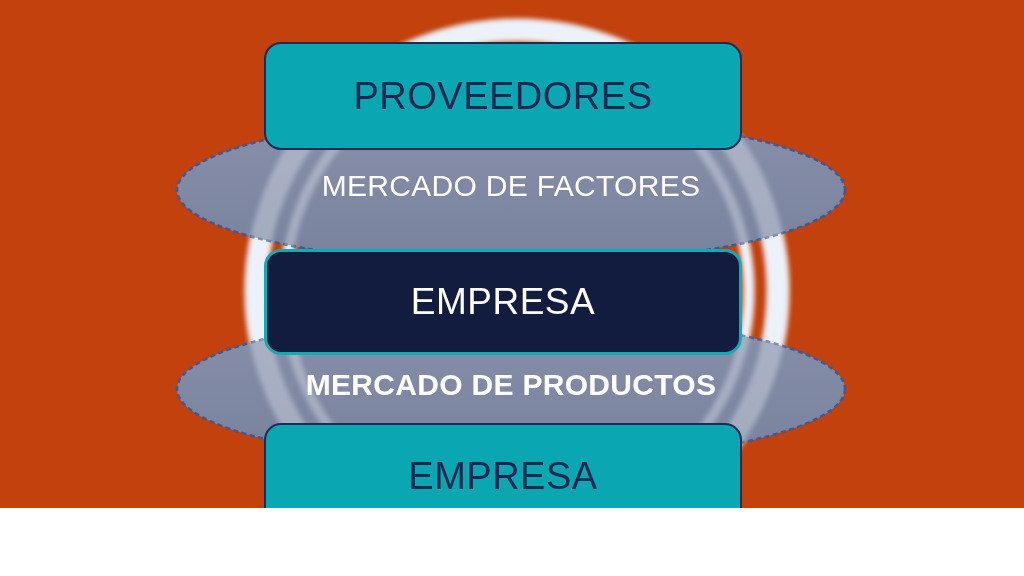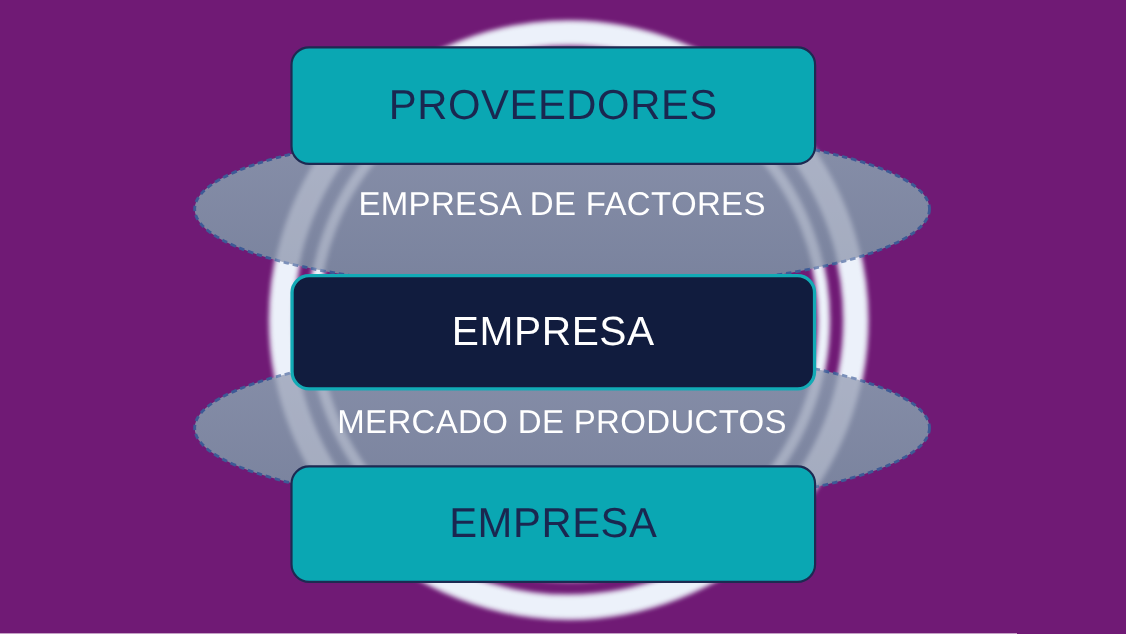--- a/index.html
+++ b/index.html
@@ -4,23 +4,23 @@
 <style>
   html, body {
     margin: 0;
     padding: 0;
     background: #ffffff;
     font-family: "Liberation Sans", sans-serif;
   }
   .stage {
     position: relative;
     width: 1024px;
-    height: 576px;
+    height: 508px;
     overflow: hidden;
-    background: #701a75;
+    background: #c2410c;
   }
   .shapes-svg {
     position: absolute;
     left: 0;
     top: 0;
     width: 1024px;
     height: 576px;
     display: block;
   }
   .market-ellipse {
@@ -64,21 +64,21 @@
     left: 177px;
     width: 668px;
     height: 38px;
     line-height: 38px;
     text-align: center;
     color: #FFFFFF;
     font-size: 30px;
     letter-spacing: 0.3px;
   }
   .label-factores  { top: 167px; }
-  .label-productos { top: 366px; }
+  .label-productos { top: 366px; font-weight: bold; }
 </style>
 </head>
 <body>
 
 <div class="stage">
 
   <svg class="shapes-svg" viewBox="0 0 1024 576" aria-hidden="true">
     <defs>
       <linearGradient id="ellipseGrad" x1="0" y1="0" x2="0" y2="1">
         <stop offset="0" stop-color="#878FA9"></stop>
@@ -101,21 +101,21 @@
       <circle class="ring-overlay" cx="517" cy="291" r="261" stroke-width="22"></circle>
       <circle class="ring-overlay" cx="517" cy="291" r="232" stroke-width="10"></circle>
     </g>
   </svg>
 
   <div class="node-box node-teal box-proveedores">
     <span>PROVEEDORES</span>
   </div>
 
   <div class="market-label label-factores">
-    <span>EMPRESA DE FACTORES</span>
+    <span>MERCADO DE FACTORES</span>
   </div>
 
   <div class="node-box node-navy box-empresa">
     <span>EMPRESA</span>
   </div>
 
   <div class="market-label label-productos">
     <span>MERCADO DE PRODUCTOS</span>
   </div>
 

